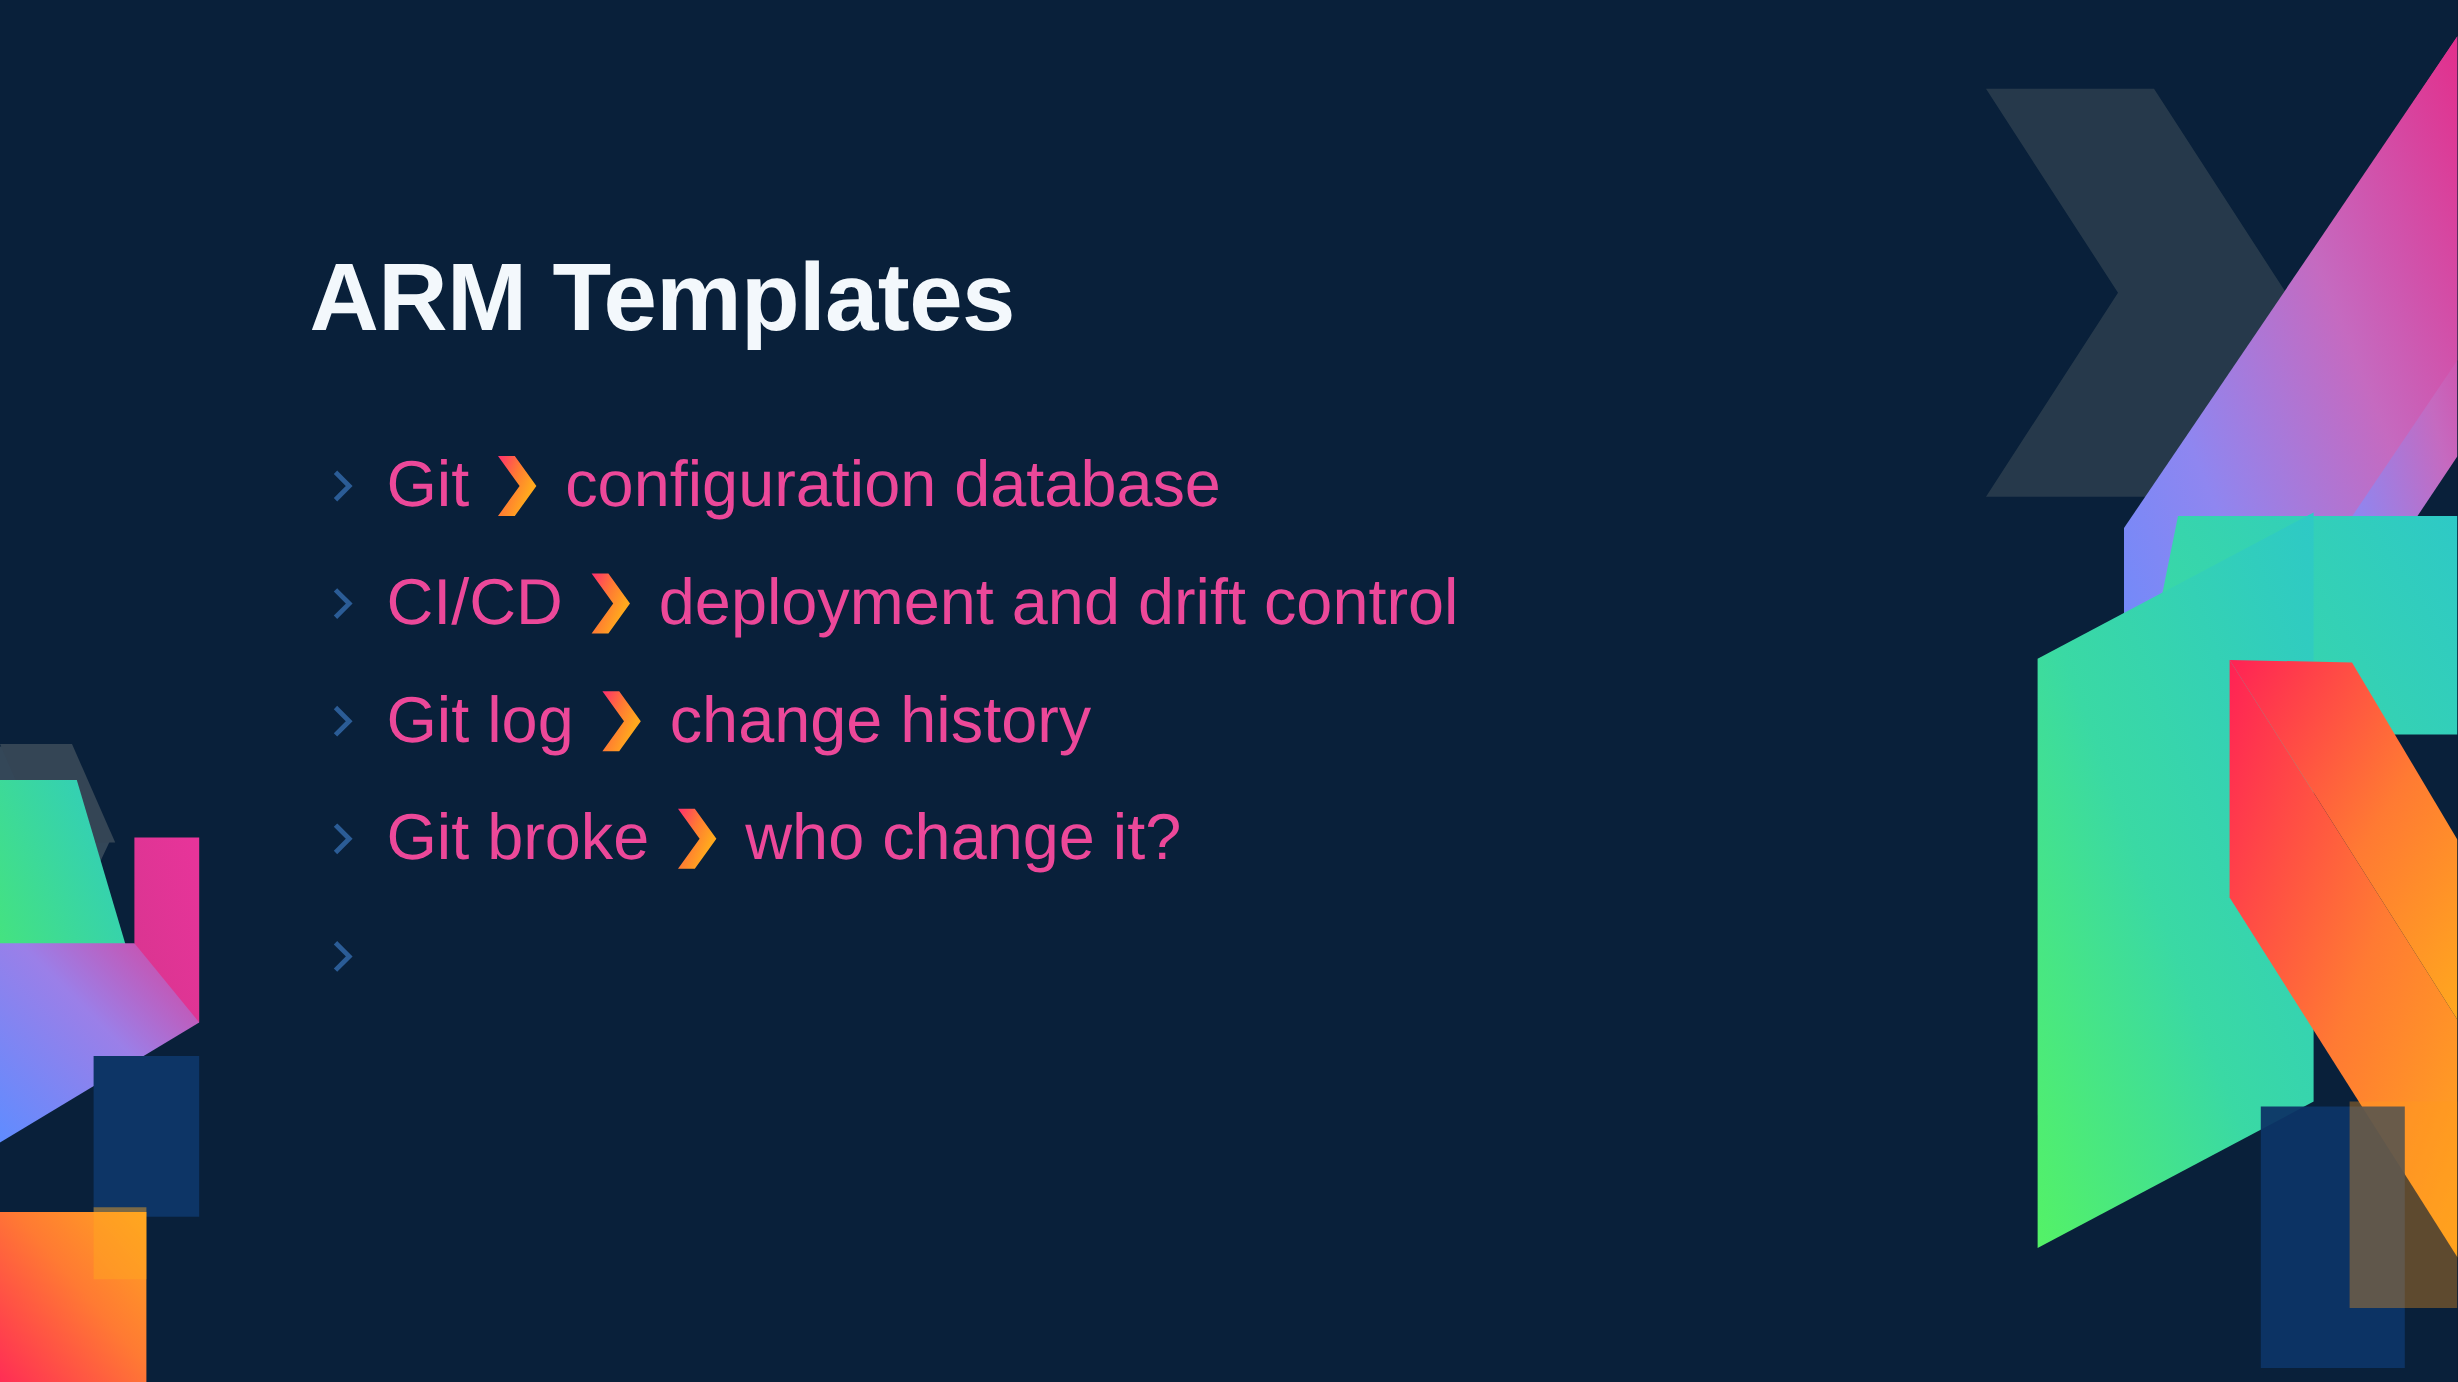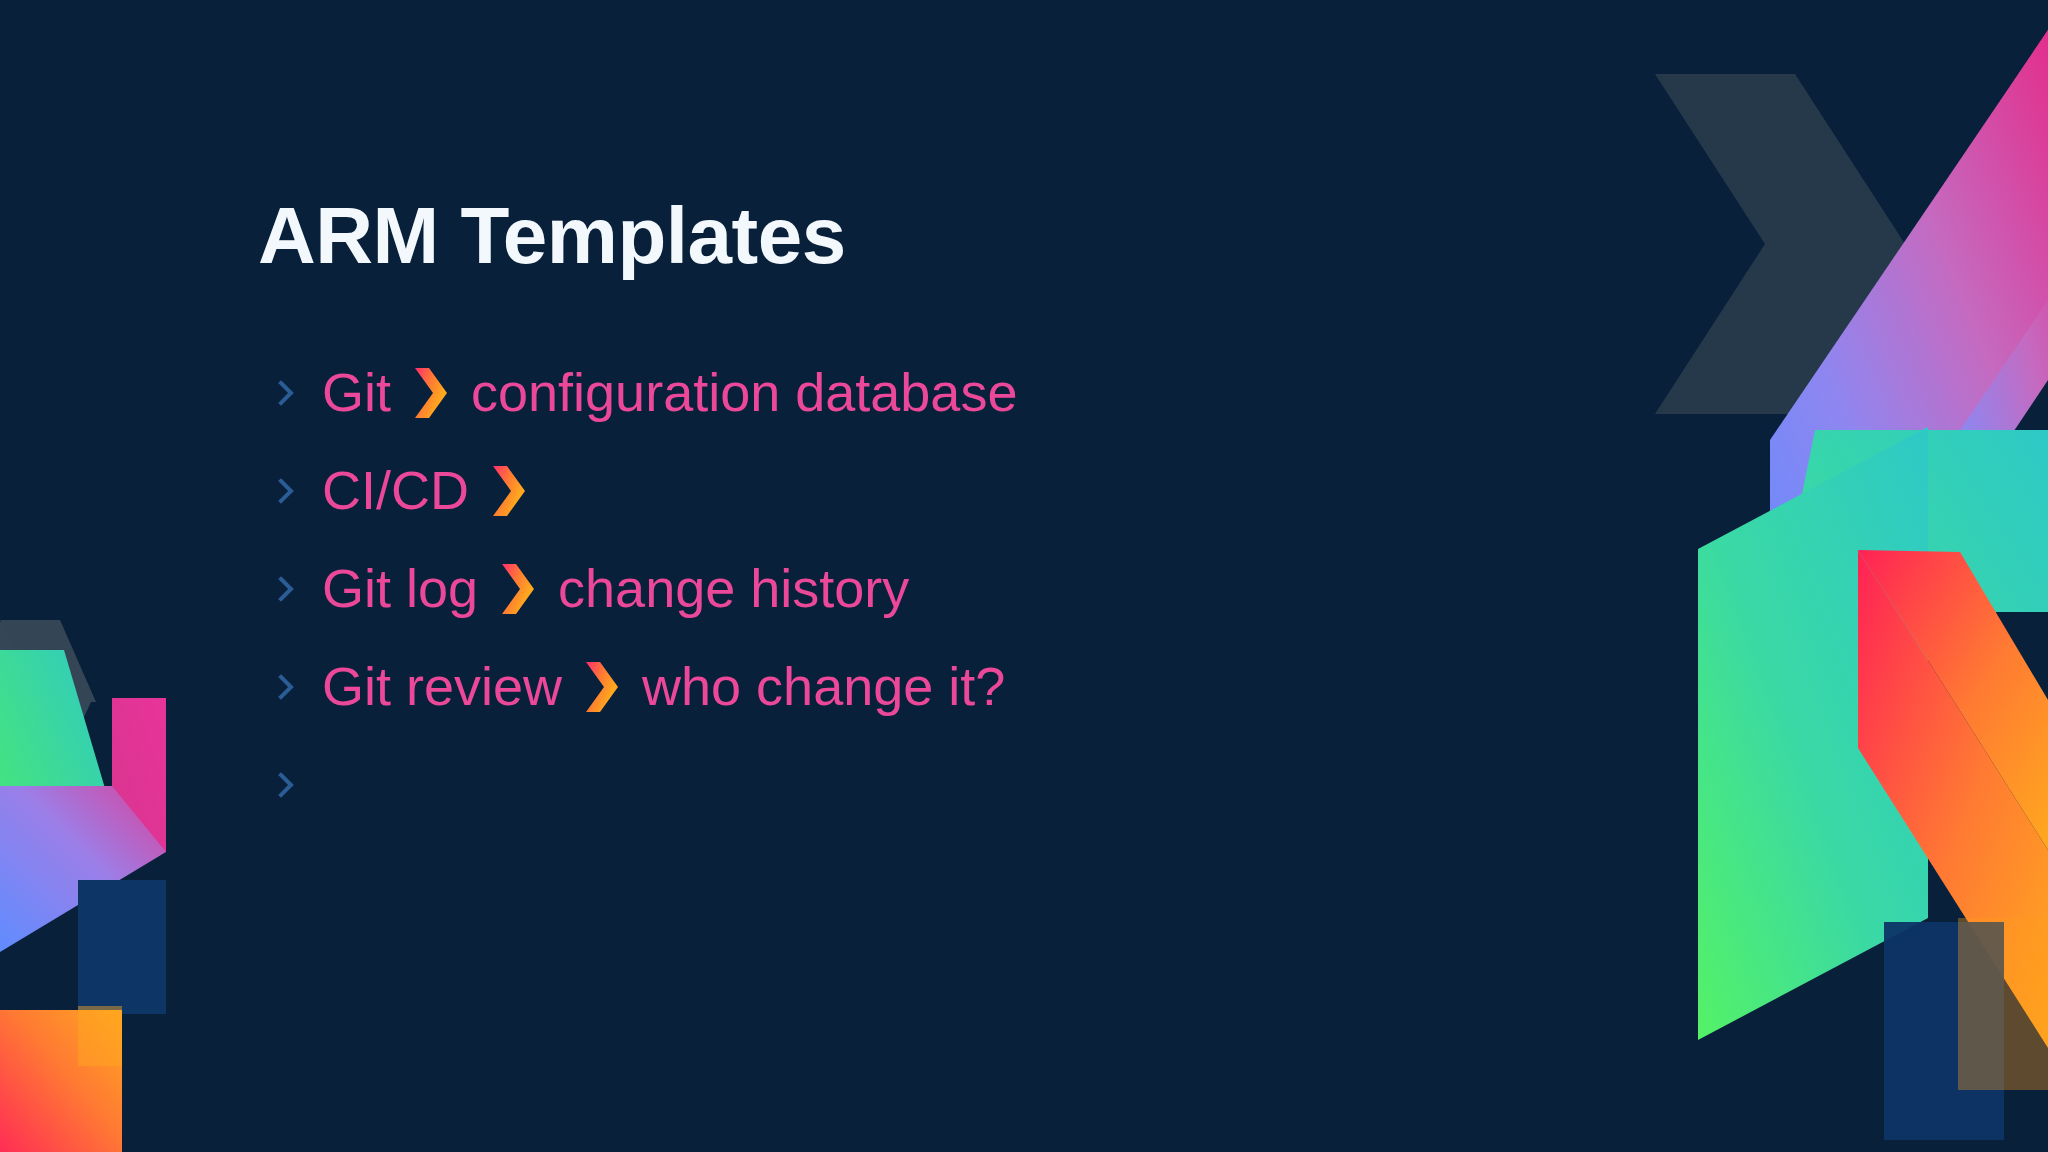--- a/index.html
+++ b/index.html
@@ -23,21 +23,21 @@
     top: 0; left: 0;
     width: 2048px;
     height: 1152px;
     pointer-events: none;
   }
 
   
   .content {
     position: absolute;
     left: 258px;
-    top: 196px;
+    top: 208px;
     width: 1300px;
     z-index: 5;
   }
 
   .slide-title {
     font-size: 80px;
     font-weight: bold;
     color: #f3f8fc;
     letter-spacing: -0.5px;
     line-height: 1.0;
@@ -261,20 +261,21 @@
             <polyline points="5,5 15,15 5,25" fill="none" stroke="#2b5c96" stroke-width="4" stroke-linecap="square" stroke-linejoin="miter"></polyline>
           </svg>
         </span>
         <span class="bullet-text">
           <span class="term">CI/CD</span>
           <span class="sep-chevron">
             <svg width="40" height="54" viewBox="0 0 40 54" xmlns="http://www.w3.org/2000/svg">
               <polygon points="4,2 18,2 36,27 18,52 4,52 22,27" fill="url(#gSepChev)"></polygon>
             </svg>
           </span>
+          <span class="definition">deployment and drift control</span>
         </span>
       </li>
 
       <li class="bullet-row">
         <span class="bullet-marker">
           <svg width="22" height="30" viewBox="0 0 22 30" xmlns="http://www.w3.org/2000/svg">
             <polyline points="5,5 15,15 5,25" fill="none" stroke="#2b5c96" stroke-width="4" stroke-linecap="square" stroke-linejoin="miter"></polyline>
           </svg>
         </span>
         <span class="bullet-text">
@@ -288,21 +289,21 @@
         </span>
       </li>
 
       <li class="bullet-row">
         <span class="bullet-marker">
           <svg width="22" height="30" viewBox="0 0 22 30" xmlns="http://www.w3.org/2000/svg">
             <polyline points="5,5 15,15 5,25" fill="none" stroke="#2b5c96" stroke-width="4" stroke-linecap="square" stroke-linejoin="miter"></polyline>
           </svg>
         </span>
         <span class="bullet-text">
-          <span class="term">Git review</span>
+          <span class="term">Git broke</span>
           <span class="sep-chevron">
             <svg width="40" height="54" viewBox="0 0 40 54" xmlns="http://www.w3.org/2000/svg">
               <polygon points="4,2 18,2 36,27 18,52 4,52 22,27" fill="url(#gSepChev)"></polygon>
             </svg>
           </span>
           <span class="definition">who change it?</span>
         </span>
       </li>
 
       <li class="bullet-row">

